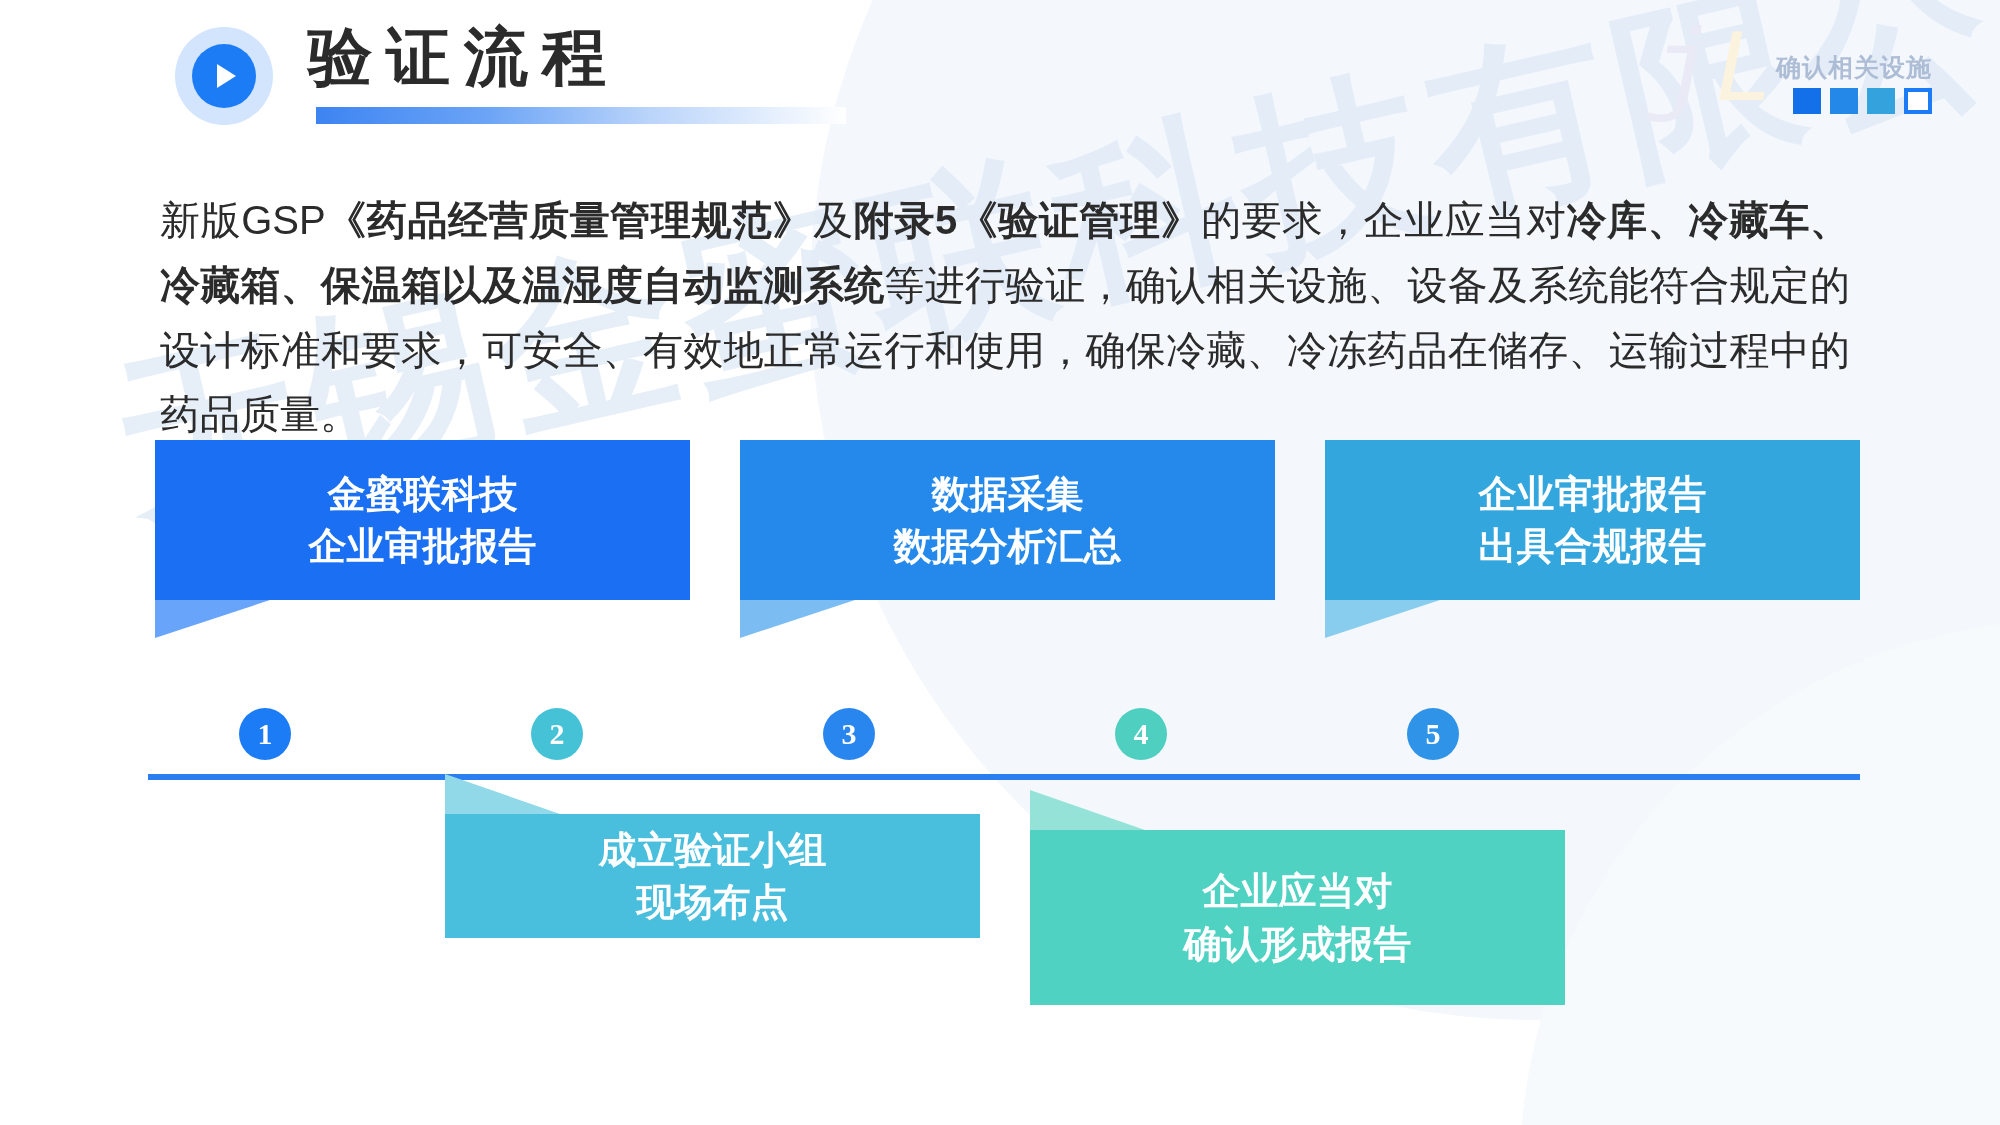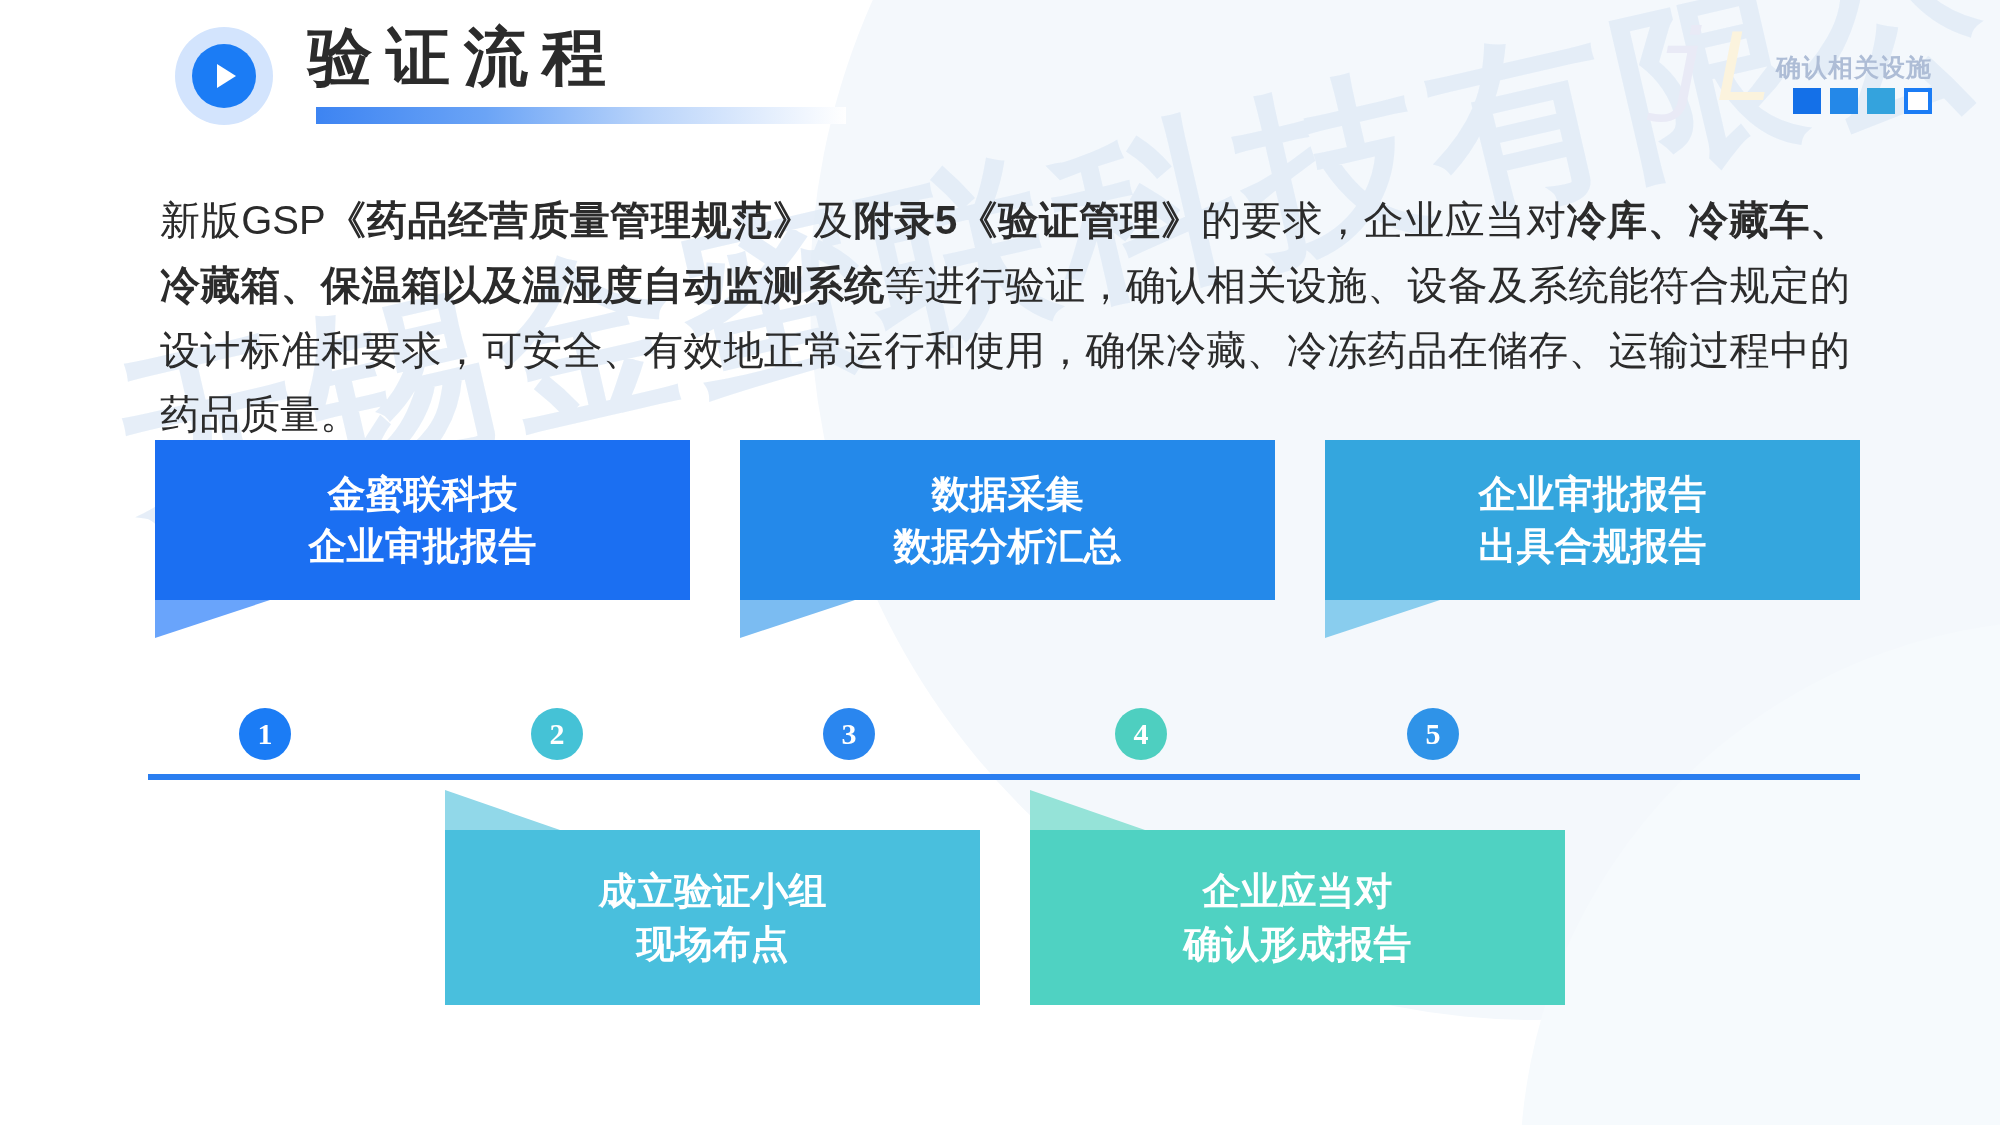--- a/index.html
+++ b/index.html
@@ -138,21 +138,21 @@
     color:#ffffff; font-size:30px; font-weight:700;
     font-family:"Liberation Serif","DejaVu Serif",serif;
   }
   #num1 { left:239px; background:#1b7cf5; }
   #num2 { left:531px; background:#45c2d6; }
   #num3 { left:823px; background:#2a86ef; }
   #num4 { left:1115px; background:#4ecfc0; }
   #num5 { left:1407px; background:#2f93e8; }
 
   
-  #box4 { left:445px; top:400px;  width:535px; height:175px; background:#49bfdd; }
+  #box4 { left:445px; top:384px;  width:535px; height:124px; background:#49bfdd; }
   #box4 .tail { left:0px; top:-40px; border-bottom:40px solid #91d8e9; border-right:115px solid transparent; }
   #box5 { left:1030px; top:400px; width:535px; height:175px; background:#4fd2c2; }
   #box5 .tail { left:0px; top:-40px; border-bottom:40px solid #95e3d8; border-right:115px solid transparent; }
 </style>
 </head>
 <body>
 
 <div id="bg-decor">
   <div class="bg-arc"></div>
   <div class="bg-arc2"></div>

